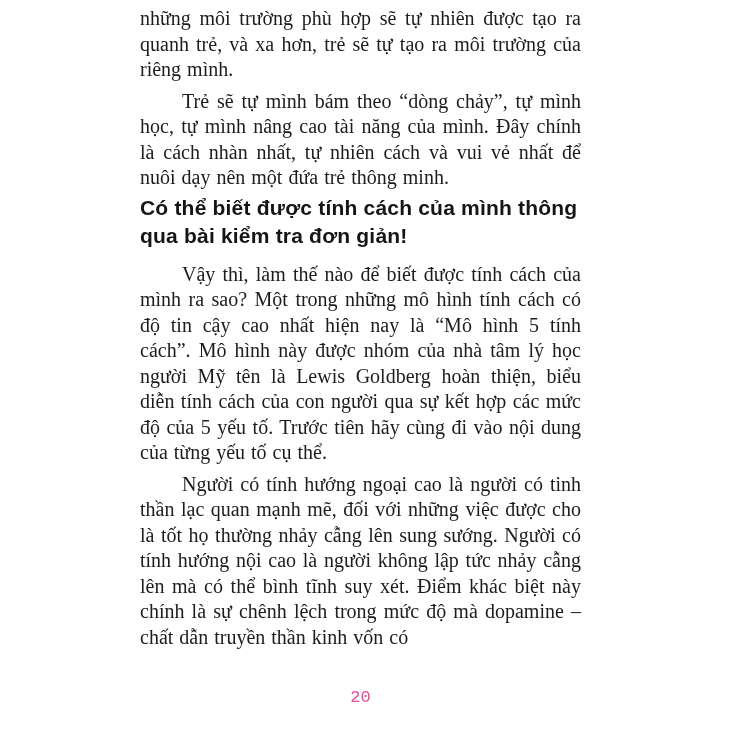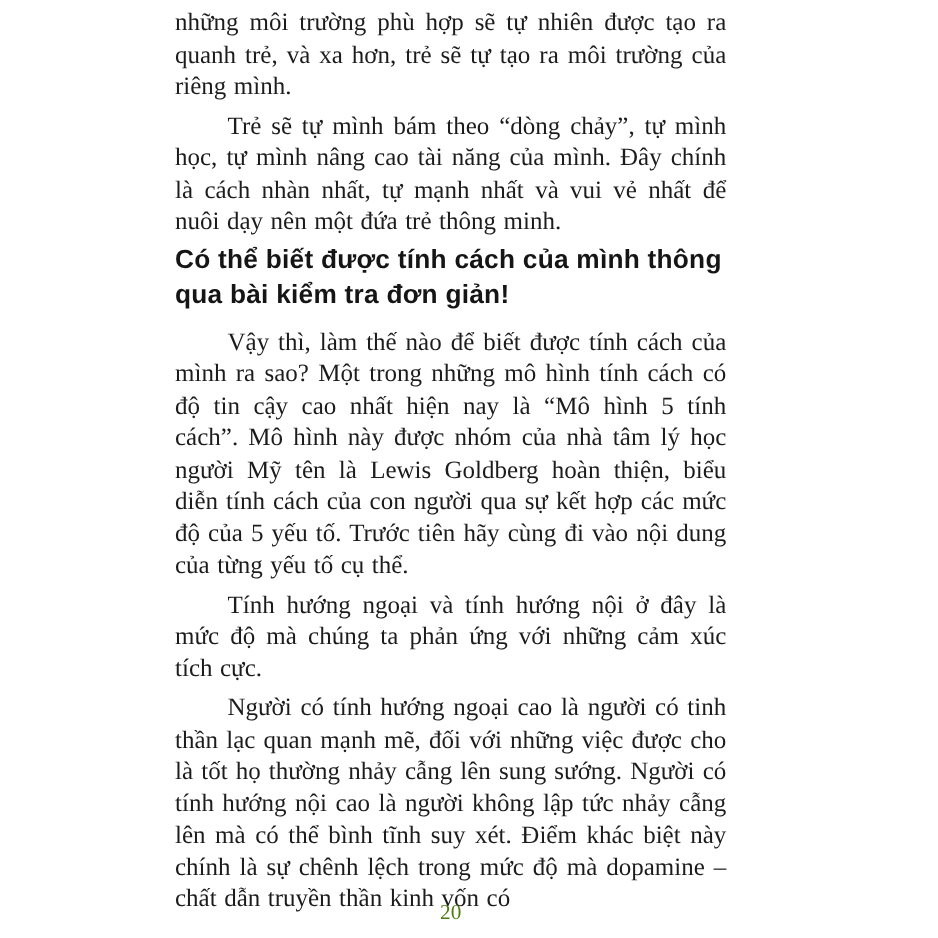--- a/index.html
+++ b/index.html
@@ -56,33 +56,32 @@
     line-height: 26px;
     text-align: justify;
     text-indent: 34px;
     margin: 12px 0 8px 0;
     color: #151515;
   }
   .page-number {
     position: absolute;
     left: 140px;
     width: 441px;
-    top: 720px;
+    top: 688px;
     text-align: center;
-    font-family: Liberation Serif, serif;
+    font-family: Liberation Mono, monospace;
     font-size: 17px;
-    color: #4d7c0f;
+    color: #ec4899;
   }
 </style>
 </head>
 <body>
 
 <div class="page">
   <div class="text-block">
     <p class="body-para continued">những môi trường phù hợp sẽ tự nhiên được tạo ra quanh trẻ, và xa hơn, trẻ sẽ tự tạo ra môi trường của riêng mình.</p>
-    <p class="body-para">Trẻ sẽ tự mình bám theo “dòng chảy”, tự mình học, tự mình nâng cao tài năng của mình. Đây chính là cách nhàn nhất, tự mạnh nhất và vui vẻ nhất để nuôi dạy nên một đứa trẻ thông minh.</p>
+    <p class="body-para">Trẻ sẽ tự mình bám theo “dòng chảy”, tự mình học, tự mình nâng cao tài năng của mình. Đây chính là cách nhàn nhất, tự nhiên cách và vui vẻ nhất để nuôi dạy nên một đứa trẻ thông minh.</p>
     <h2 class="heading-sans">Có thể biết được tính cách của mình thông qua bài kiểm tra đơn giản!</h2>
     <p class="body-para">Vậy thì, làm thế nào để biết được tính cách của mình ra sao? Một trong những mô hình tính cách có độ tin cậy cao nhất hiện nay là “Mô hình 5 tính cách”. Mô hình này được nhóm của nhà tâm lý học người Mỹ tên là Lewis Goldberg hoàn thiện, biểu diễn tính cách của con người qua sự kết hợp các mức độ của 5 yếu tố. Trước tiên hãy cùng đi vào nội dung của từng yếu tố cụ thể.</p>
-    <p class="body-para">Tính hướng ngoại và tính hướng nội ở đây là mức độ mà chúng ta phản ứng với những cảm xúc tích cực.</p>
     <p class="body-para">Người có tính hướng ngoại cao là người có tinh thần lạc quan mạnh mẽ, đối với những việc được cho là tốt họ thường nhảy cẫng lên sung sướng. Người có tính hướng nội cao là người không lập tức nhảy cẫng lên mà có thể bình tĩnh suy xét. Điểm khác biệt này chính là sự chênh lệch trong mức độ mà dopamine – chất dẫn truyền thần kinh vốn có</p>
   </div>
   <div class="page-number">20</div>
 </div>
 
 </body></html>

